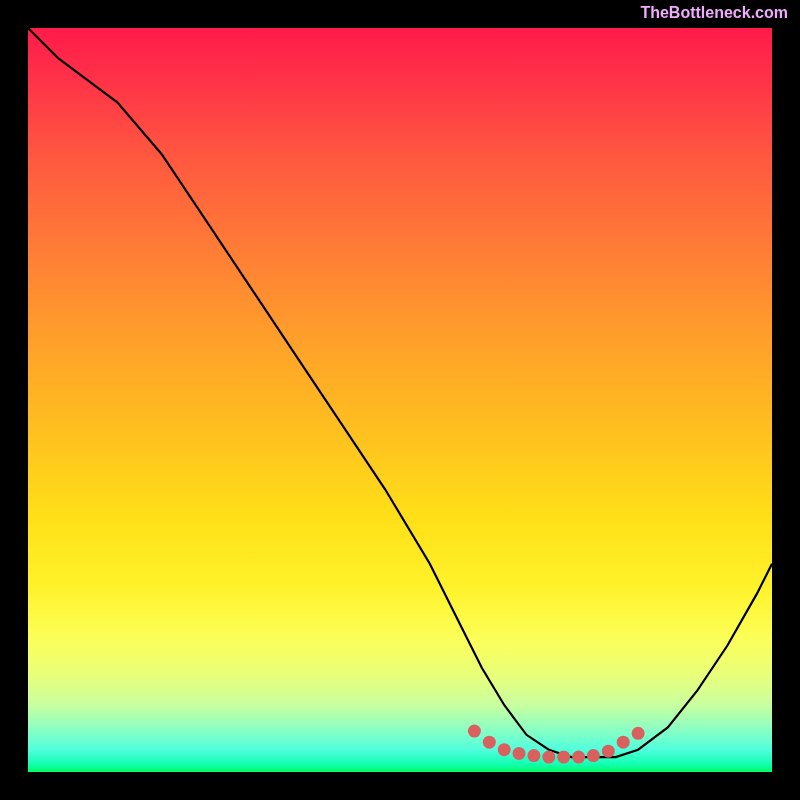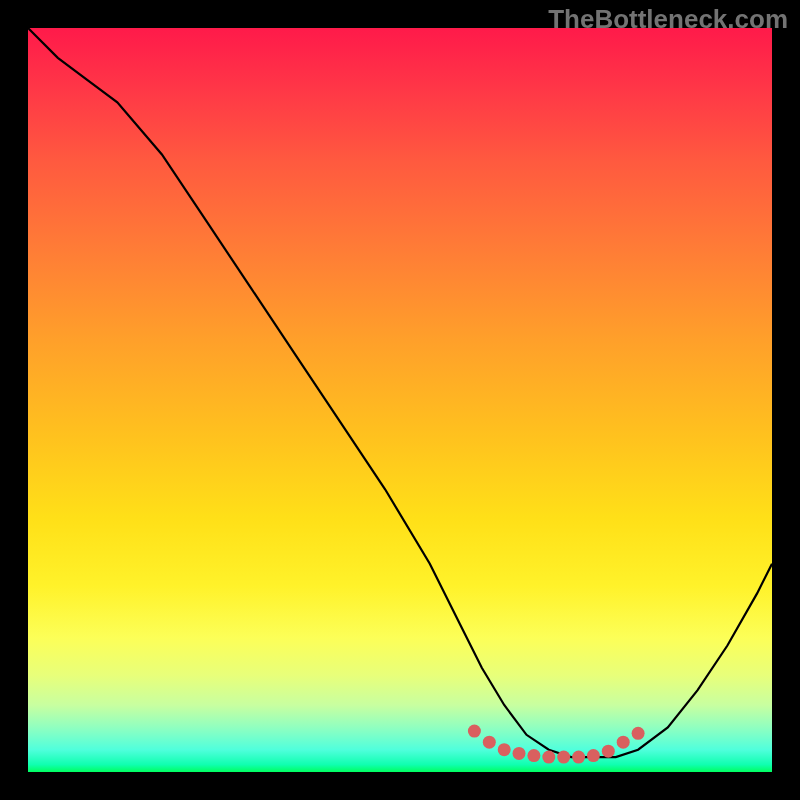--- a/index.html
+++ b/index.html
@@ -8,22 +8,22 @@
     height: 800px;
     background: #000;
     position: relative;
     font-family: Arial, sans-serif;
     overflow: hidden;
   }
   .watermark {
     position: absolute;
     top: 4px;
     right: 12px;
-    color: #737373;
-    font-size: 26px;
+    color: #f0abfc;
+    font-size: 16px;
     font-weight: bold;
     z-index: 10;
   }
   .chart-area {
     position: absolute;
     left: 28px;
     top: 28px;
     width: 744px;
     height: 744px;
   }

